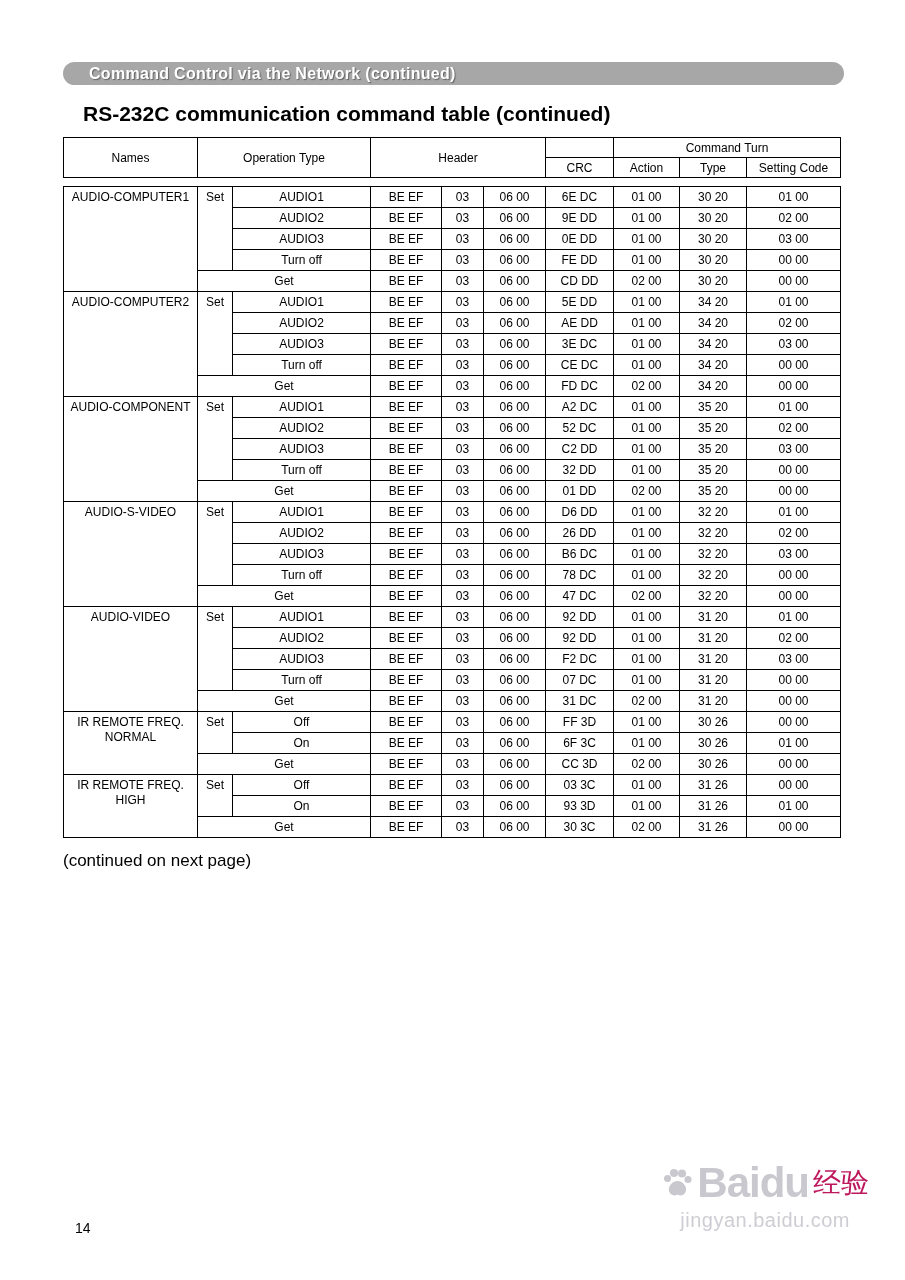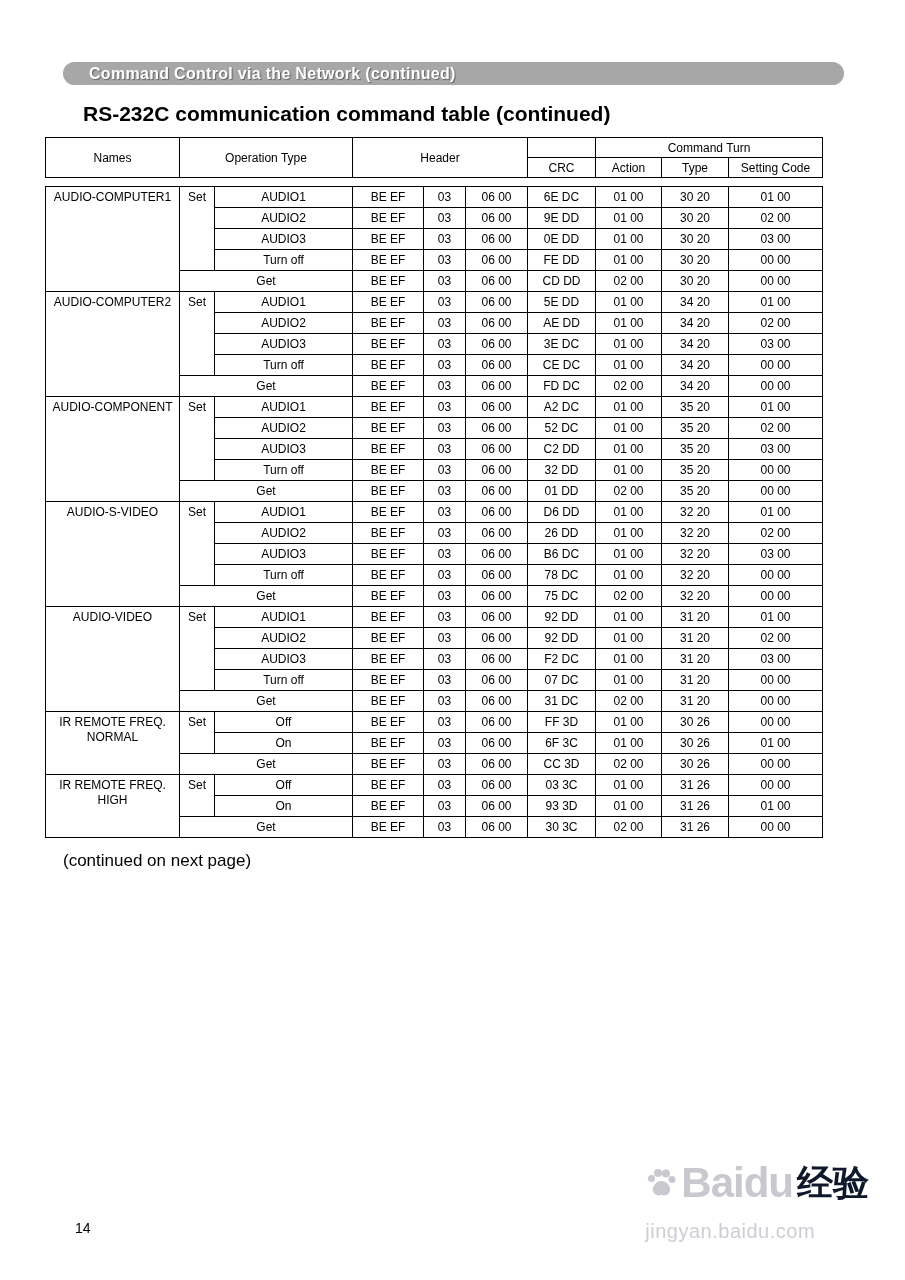--- a/index.html
+++ b/index.html
@@ -34,21 +34,21 @@
   .title {
     position: absolute;
     left: 63px; top: 102px;
     font-size: 21px;
     font-weight: bold;
     white-space: nowrap;
     margin-left: 20px;
   }
   table.cmd {
     position: absolute;
-    left: 45px;
+    left: 63px;
     border-collapse: collapse;
     table-layout: fixed;
     width: 777px;
   }
   .cmd-head { top: 137px; }
   .cmd-body { top: 186px; }
   .cmd td {
     border: 1px solid #000;
     font-size: 12px;
     text-align: center;
@@ -76,46 +76,46 @@
     font-size: 17px;
   }
   .page-number {
     position: absolute;
     left: 75px; top: 1220px;
     font-size: 14px;
   }
   .watermark {
     position: absolute;
     top: 1160px; right: 36px;
-    text-align: left;
+    text-align: center;
   }
   .wm-line1 {
     display: flex;
     align-items: center;
     justify-content: flex-end;
     gap: 4px;
   }
   .wm-paw { fill: #c8c8ce; }
   .wm-brand {
     font-size: 42px;
     font-weight: bold;
     color: #c8c8ce;
     letter-spacing: -1px;
     line-height: 46px;
   }
   .wm-cn {
-    font-size: 36px;
-    font-weight: bold;
-    color: #0f172a;
+    font-size: 28px;
+    font-weight: normal;
+    color: #be185d;
     line-height: 46px;
   }
   .wm-url {
     font-size: 20px;
     color: #cdcdd3;
-    margin-top: 14px;
+    margin-top: 3px;
     letter-spacing: 0.5px;
   }
 </style>
 </head>
 <body>
 
 <div class="page">
 
   <div class="banner">
     <span class="banner-text">Command Control via the Network (continued)</span>
@@ -363,21 +363,21 @@
           <td>78 DC</td>
           <td>01 00</td>
           <td>32 20</td>
           <td>00 00</td>
         </tr>
         <tr>
           <td colspan="2">Get</td>
           <td>BE EF</td>
           <td>03</td>
           <td>06 00</td>
-          <td>75 DC</td>
+          <td>47 DC</td>
           <td>02 00</td>
           <td>32 20</td>
           <td>00 00</td>
         </tr>
         <tr>
           <td rowspan="5" class="name-cell">AUDIO-VIDEO</td>
           <td rowspan="4" class="set-cell">Set</td>
           <td>AUDIO1</td>
           <td>BE EF</td>
           <td>03</td>

